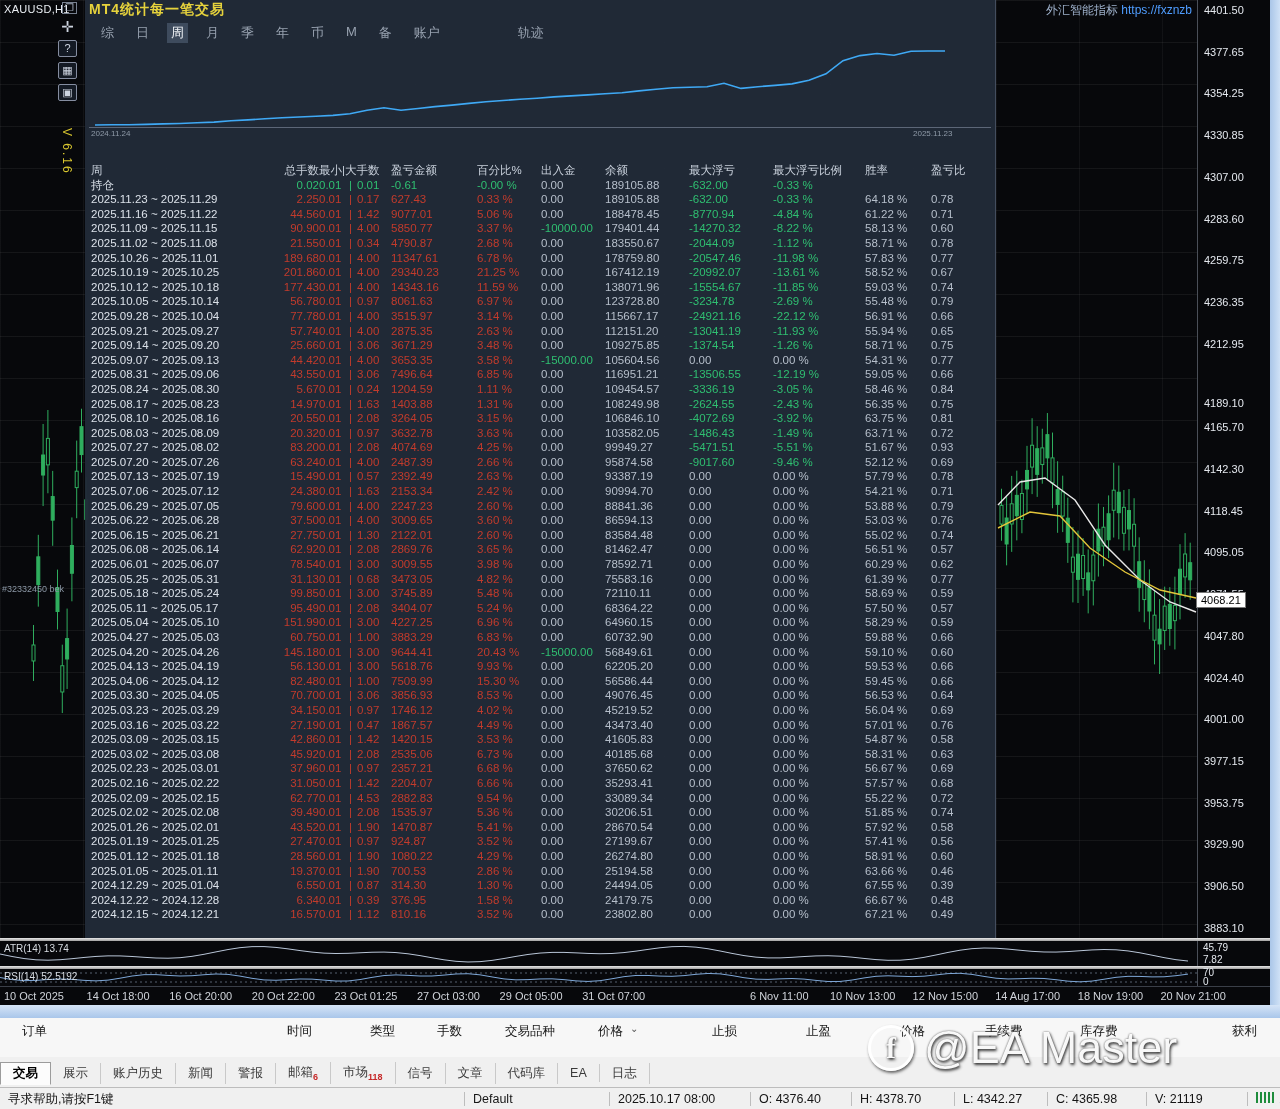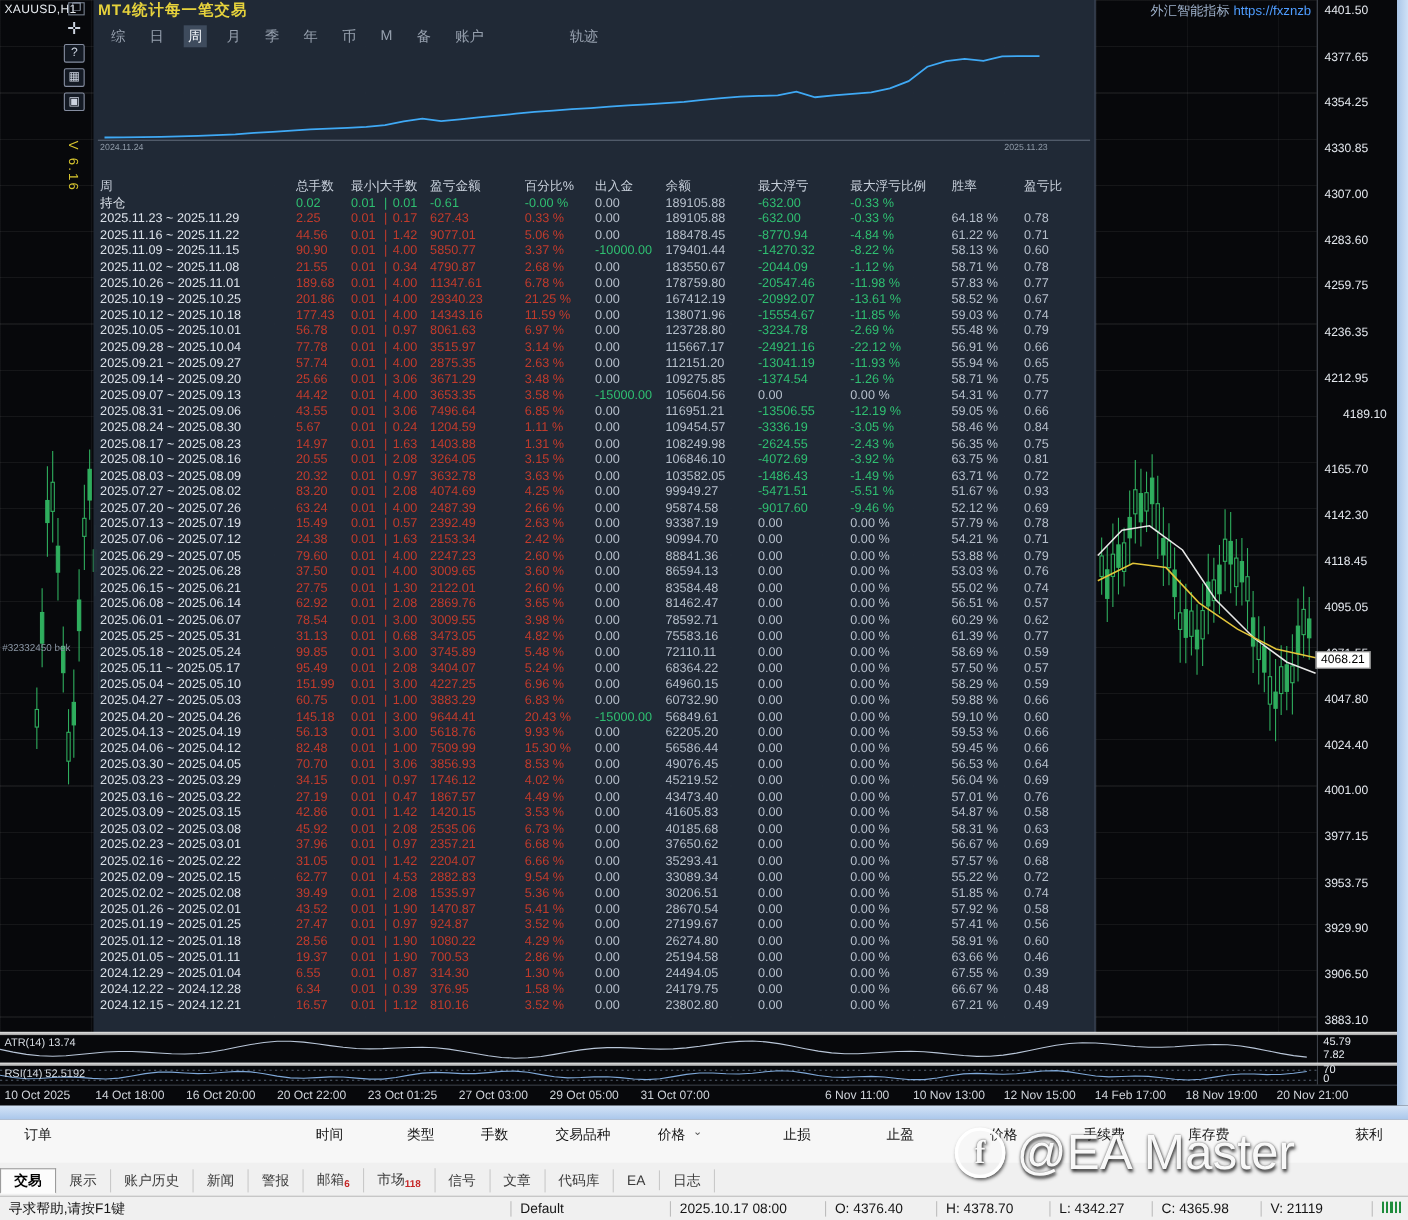--- a/index.html
+++ b/index.html
@@ -35,21 +35,21 @@
   #ptabs{position:absolute;left:12px;top:23px;display:flex;gap:14px;font-size:13px;color:#97a1af;}
   .ptab{padding:1px 4px;} .ptab.active{background:#3e4b5d;color:#f0f3f7;}
   .ptab:last-child{margin-left:56px;}
   #equity{position:absolute;left:4px;top:44px;}
   .eq-start{position:absolute;left:6px;top:129px;color:#8f9aa8;font-size:8px;}
   .eq-end{position:absolute;left:828px;top:129px;color:#8f9aa8;font-size:8px;}
   .eq-base{position:absolute;left:4px;top:127px;width:902px;border-top:1px solid #5c6677;}
   #ttable{position:absolute;left:6px;top:163px;width:900px;font-size:11.5px;}
   .trow{display:flex;height:14.6px;line-height:14.6px;white-space:nowrap;}
   .trow span{display:inline-block;overflow:visible;}
-  .t-date{width:178px;} .t-lots{width:50px;} .t-min{width:30px;} .t-sep{width:8px;} .t-max{width:34px;}
+  .t-date{width:178px;} .t-lots{width:50px;text-align:right;} .t-min{width:30px;} .t-sep{width:8px;} .t-max{width:34px;}
   .t-pnl{width:86px;} .t-pct{width:64px;} .t-io{width:64px;} .t-bal{width:84px;} .t-dd{width:84px;}
   .t-ddp{width:92px;} .t-win{width:66px;} .t-pl{width:40px;} .t-minmax{width:72px;}
   .c-head{color:#c9d1dc;} .c-date{color:#dbe1e9;} .red{color:#c23b2c;} .grn{color:#2fbf71;} .c-gray{color:#b6bfcb;}
   
   .splitter{position:absolute;left:0;width:1270px;height:3px;background:linear-gradient(#e8e8e8,#9f9f9f);z-index:6;}
   .pane{position:absolute;left:0;width:1197px;background:#07080b;z-index:5;}
   .pane-label{position:absolute;left:4px;top:2px;color:#d8dde3;font-size:10px;z-index:6;}
   .pane-axis{position:absolute;left:1203px;color:#e4e8ee;font-size:10px;z-index:6;}
   #timeline{position:absolute;left:0;top:986px;width:1270px;height:19px;background:#07080b;z-index:6;border-top:1px solid #3a3f48;}
   .tlabel{position:absolute;top:3px;color:#cfd3d9;font-size:11px;white-space:nowrap;}
@@ -362,21 +362,21 @@
           <span class="t-pnl red">14343.16</span>
           <span class="t-pct red">11.59 %</span>
           <span class="t-io c-gray">0.00</span>
           <span class="t-bal c-gray">138071.96</span>
           <span class="t-dd grn">-15554.67</span>
           <span class="t-ddp grn">-11.85 %</span>
           <span class="t-win c-gray">59.03 %</span>
           <span class="t-pl c-gray">0.74</span>
         </div>
         <div class="trow">
-          <span class="t-date c-date">2025.10.05 ~ 2025.10.01</span>
+          <span class="t-date c-date">2025.10.05 ~ 2025.10.14</span>
           <span class="t-lots red">56.78</span>
           <span class="t-min red">0.01</span>
           <span class="t-sep red">|</span>
           <span class="t-max red">0.97</span>
           <span class="t-pnl red">8061.63</span>
           <span class="t-pct red">6.97 %</span>
           <span class="t-io c-gray">0.00</span>
           <span class="t-bal c-gray">123728.80</span>
           <span class="t-dd grn">-3234.78</span>
           <span class="t-ddp grn">-2.69 %</span>
@@ -1019,21 +1019,21 @@
   <div id="paxis">
       <div class="palabel" style="top: 4px;">4401.50</div>
       <div class="palabel" style="top: 45.72px;">4377.65</div>
       <div class="palabel" style="top: 87.44px;">4354.25</div>
       <div class="palabel" style="top: 129.16px;">4330.85</div>
       <div class="palabel" style="top: 170.88px;">4307.00</div>
       <div class="palabel" style="top: 212.6px;">4283.60</div>
       <div class="palabel" style="top: 254.32px;">4259.75</div>
       <div class="palabel" style="top: 296.04px;">4236.35</div>
       <div class="palabel" style="top: 337.76px;">4212.95</div>
-      <div class="palabel" style="top: 371px; margin-left: 17px;">4189.10</div>
+      <div class="palabel" style="top: 397px;">4189.10</div>
       <div class="palabel" style="top: 421.2px;">4165.70</div>
       <div class="palabel" style="top: 462.92px;">4142.30</div>
       <div class="palabel" style="top: 504.64px;">4118.45</div>
       <div class="palabel" style="top: 546.36px;">4095.05</div>
       <div class="palabel" style="top: 588.08px;">4071.55</div>
       <div class="palabel" style="top: 629.8px;">4047.80</div>
       <div class="palabel" style="top: 671.52px;">4024.40</div>
       <div class="palabel" style="top: 713.24px;">4001.00</div>
       <div class="palabel" style="top: 754.96px;">3977.15</div>
       <div class="palabel" style="top: 796.68px;">3953.75</div>
@@ -1071,21 +1071,21 @@
       <div class="tlabel" style="left: 169.2px;">16 Oct 20:00</div>
       <div class="tlabel" style="left: 251.8px;">20 Oct 22:00</div>
       <div class="tlabel" style="left: 334.4px;">23 Oct 01:25</div>
       <div class="tlabel" style="left: 417px;">27 Oct 03:00</div>
       <div class="tlabel" style="left: 499.6px;">29 Oct 05:00</div>
       <div class="tlabel" style="left: 582.2px;">31 Oct 07:00</div>
       <div class="tlabel" style="left: 664.8px; margin-top: 36px;">4 Nov 09:00</div>
       <div class="tlabel" style="left: 750px;">6 Nov 11:00</div>
       <div class="tlabel" style="left: 830px;">10 Nov 13:00</div>
       <div class="tlabel" style="left: 912.6px;">12 Nov 15:00</div>
-      <div class="tlabel" style="left: 995.2px;">14 Feb 17:00</div>
+      <div class="tlabel" style="left: 995.2px;">14 Aug 17:00</div>
       <div class="tlabel" style="left: 1077.8px;">18 Nov 19:00</div>
       <div class="tlabel" style="left: 1160.4px;">20 Nov 21:00</div>
     </div>
   <div class="hscroll"></div>
 
   <div class="terminal">
     <div class="term-close">×</div>
     <div id="term-head">
         <span class="thcol" style="left: 22px;">订单</span>
         <span class="thcol" style="left: 287px;">时间</span>

